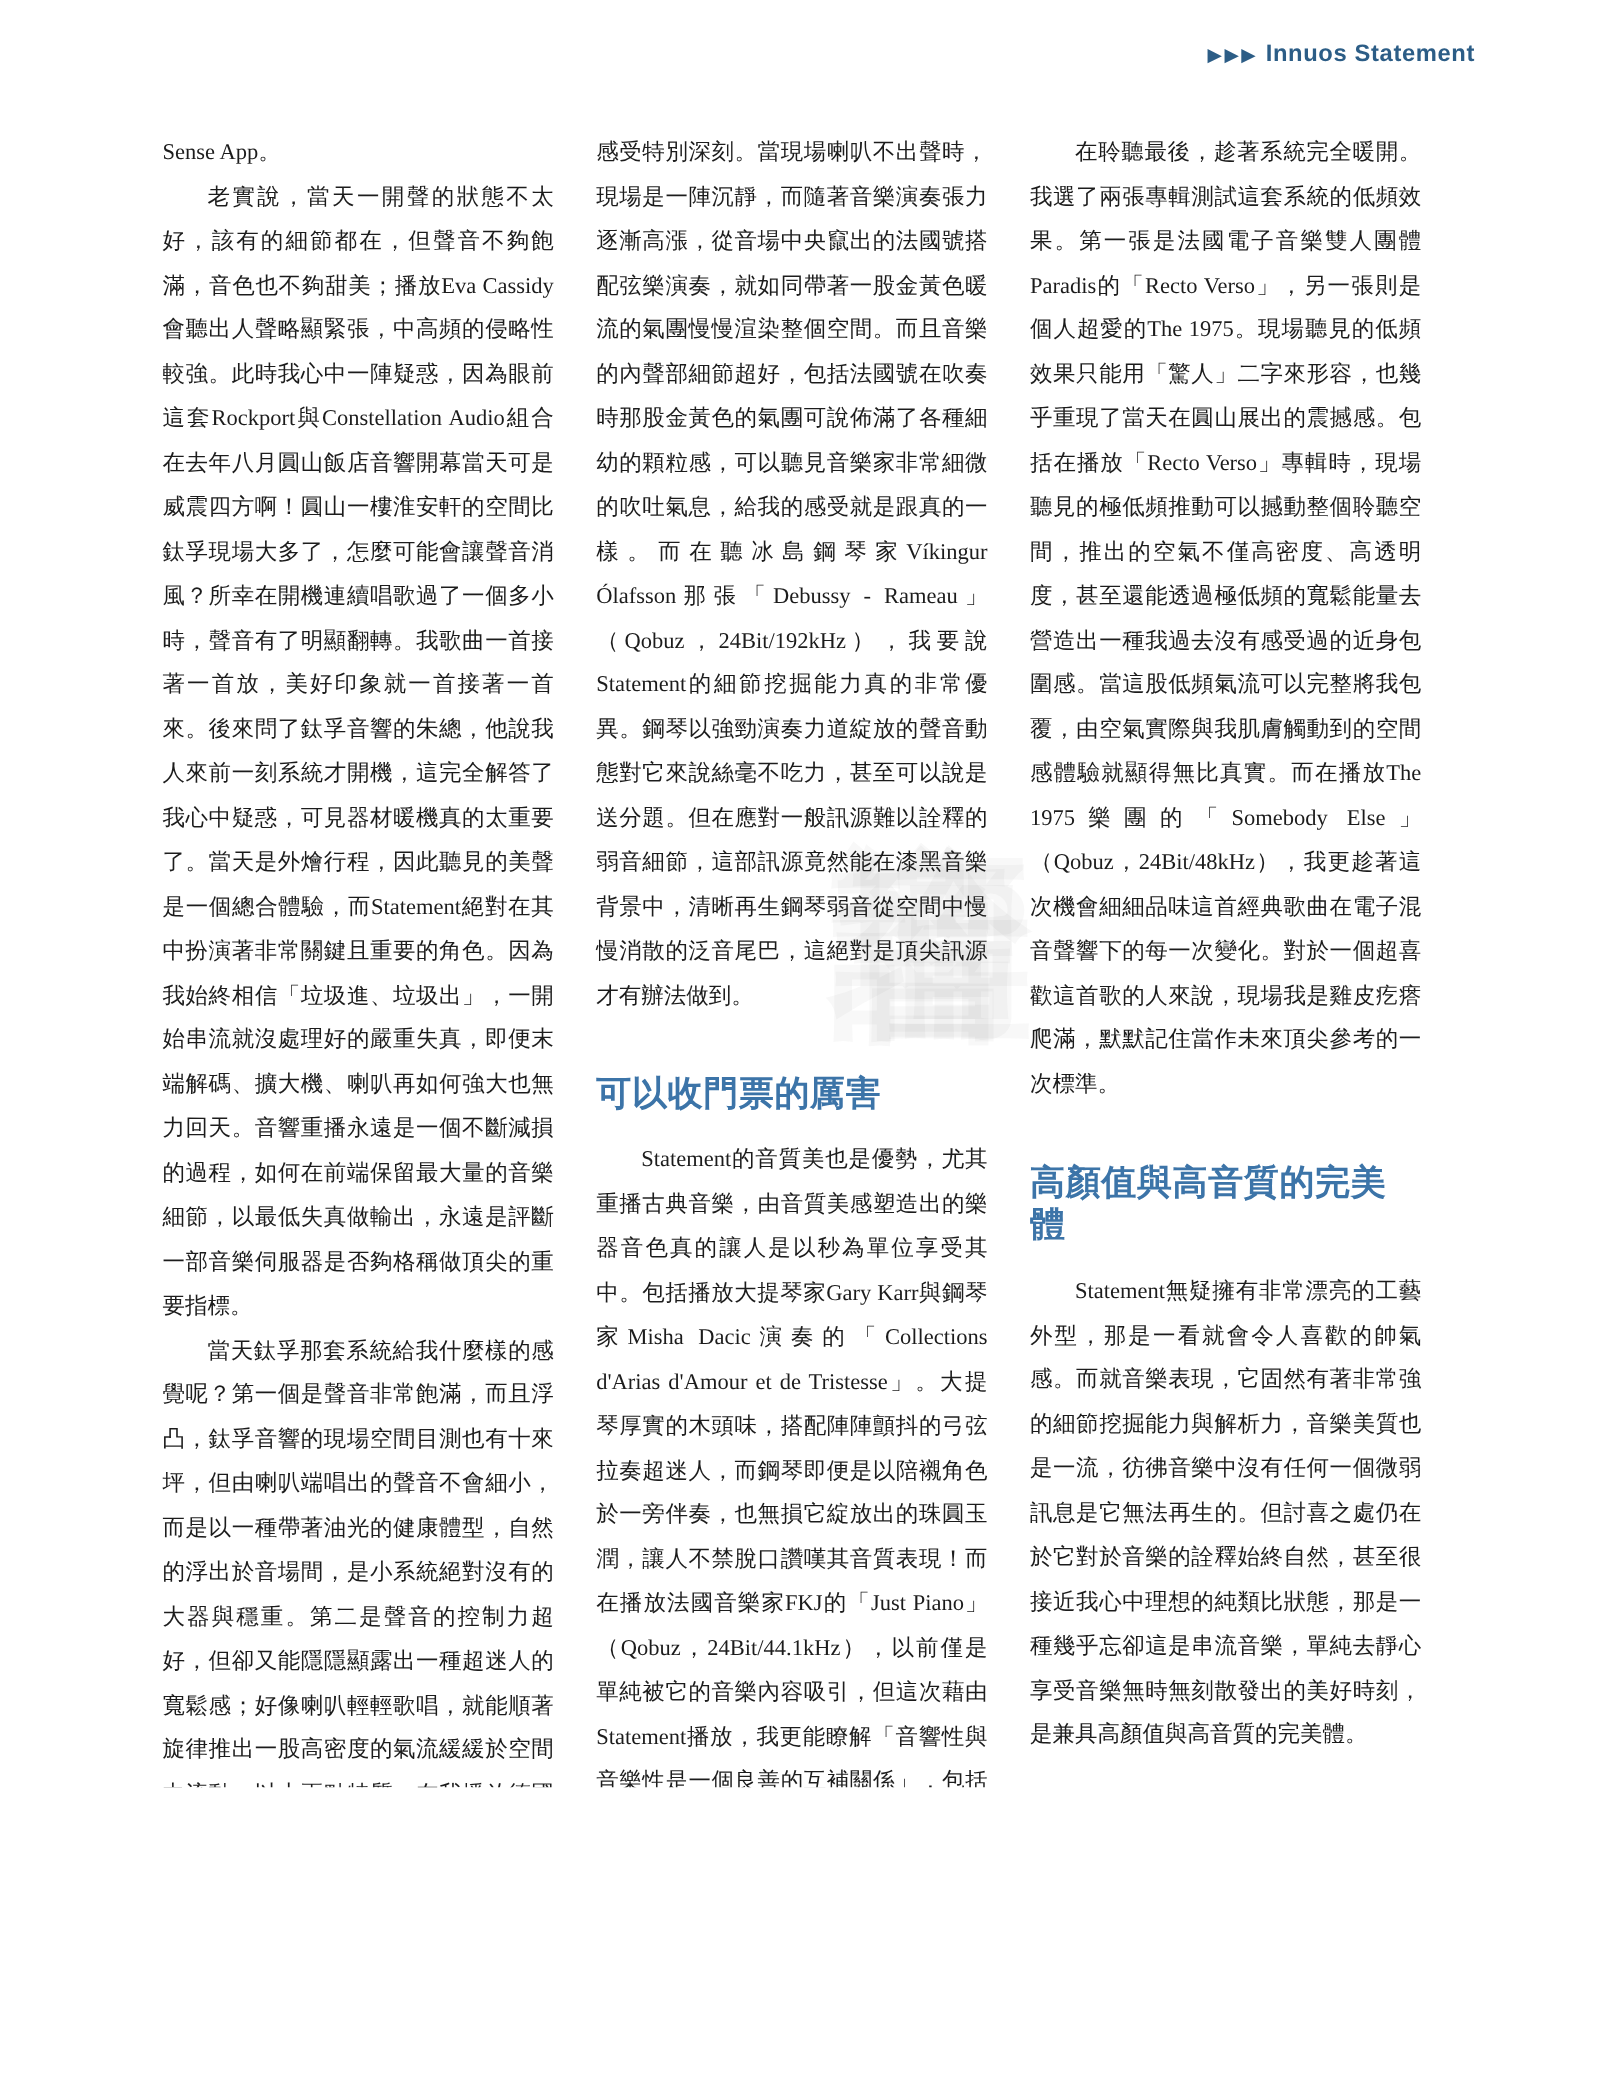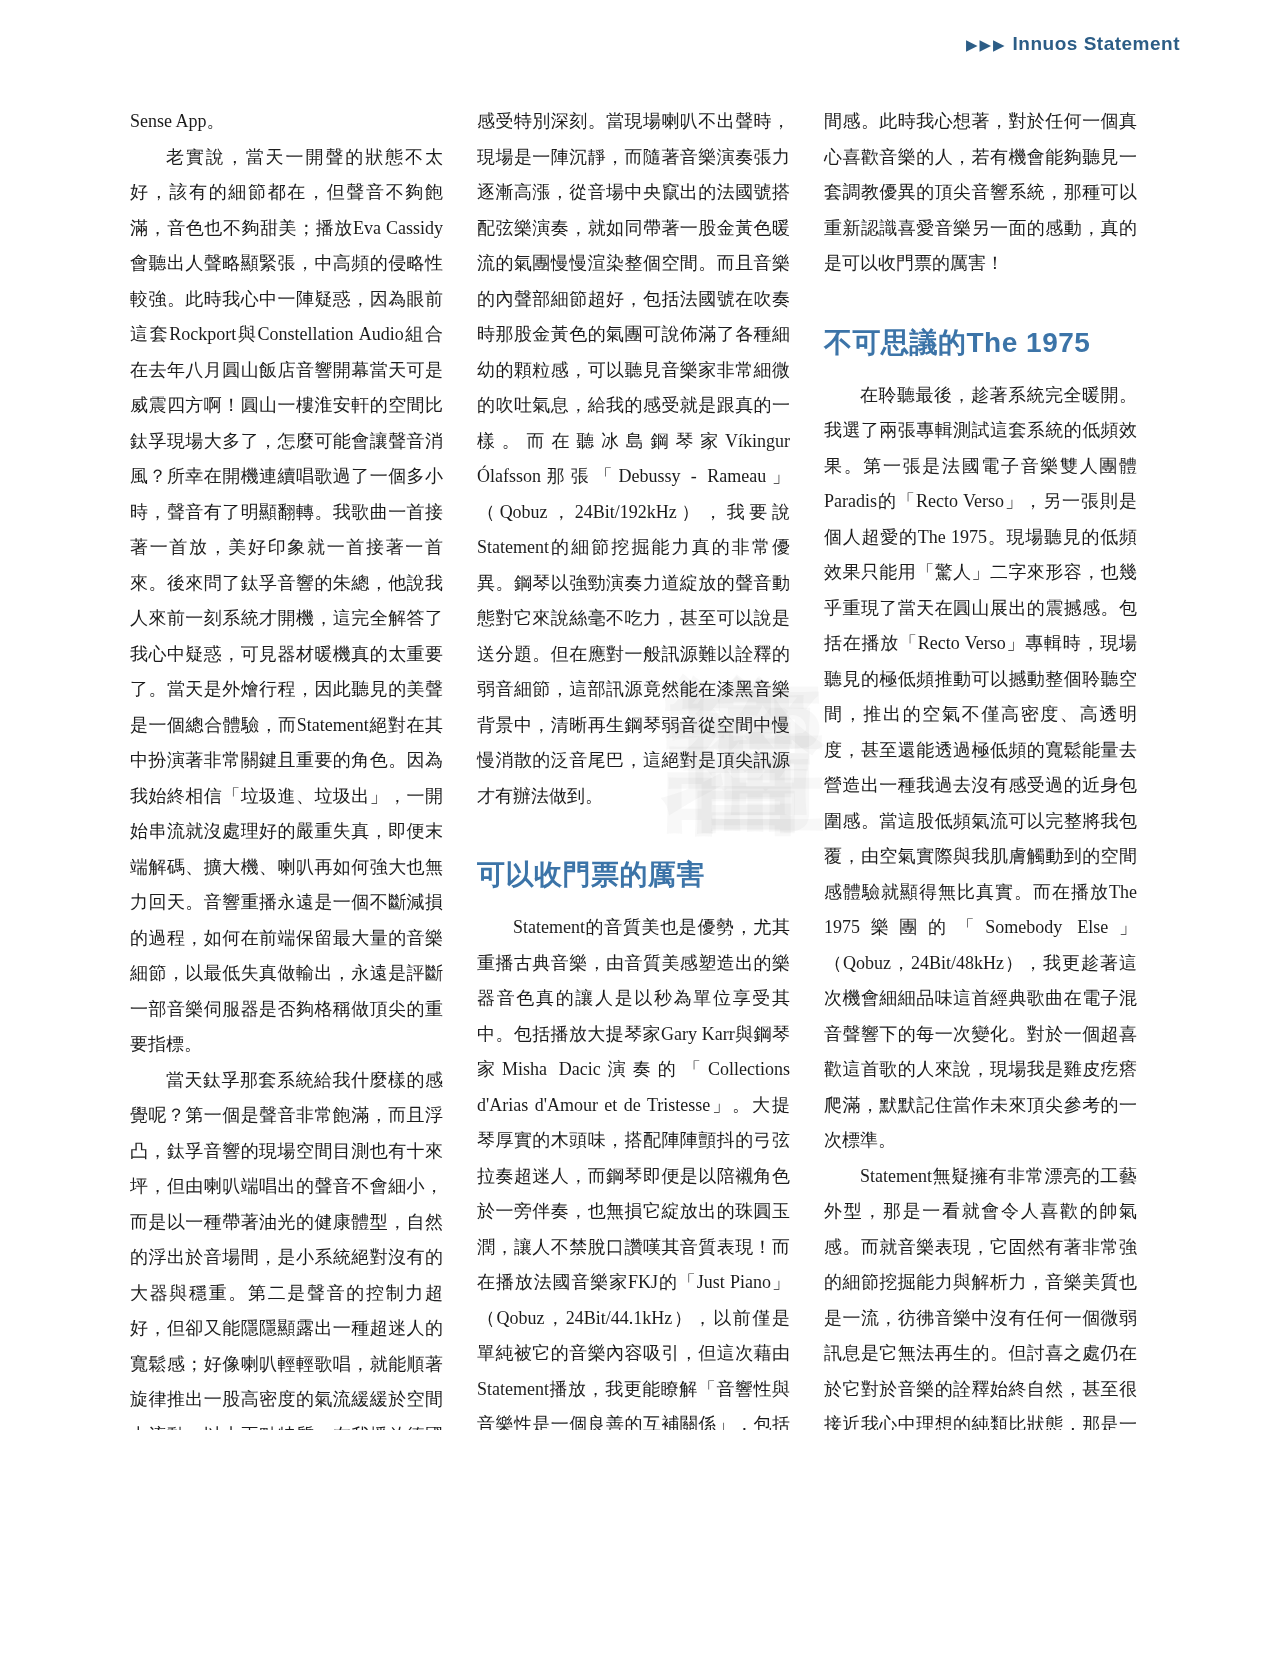--- a/index.html
+++ b/index.html
@@ -86,23 +86,22 @@
       <p class="indent">當天鈦孚那套系統給我什麼樣的感覺呢？第一個是聲音非常飽滿，而且浮凸，鈦孚音響的現場空間目測也有十來坪，但由喇叭端唱出的聲音不會細小，而是以一種帶著油光的健康體型，自然的浮出於音場間，是小系統絕對沒有的大器與穩重。第二是聲音的控制力超好，但卻又能隱隱顯露出一種超迷人的寬鬆感；好像喇叭輕輕歌唱，就能順著旋律推出一股高密度的氣流緩緩於空間中流動。以上兩點特質，在我播放德國法國號演奏家Felix Klieser的「Baroque Arias for Horn」（Qobuz，24Bit/96kHz）</p>
     </div>
 
     <div class="col">
       <p>感受特別深刻。當現場喇叭不出聲時，現場是一陣沉靜，而隨著音樂演奏張力逐漸高漲，從音場中央竄出的法國號搭配弦樂演奏，就如同帶著一股金黃色暖流的氣團慢慢渲染整個空間。而且音樂的內聲部細節超好，包括法國號在吹奏時那股金黃色的氣團可說佈滿了各種細幼的顆粒感，可以聽見音樂家非常細微的吹吐氣息，給我的感受就是跟真的一樣。而在聽冰島鋼琴家Víkingur Ólafsson那張「Debussy - Rameau」（Qobuz，24Bit/192kHz），我要說Statement的細節挖掘能力真的非常優異。鋼琴以強勁演奏力道綻放的聲音動態對它來說絲毫不吃力，甚至可以說是送分題。但在應對一般訊源難以詮釋的弱音細節，這部訊源竟然能在漆黑音樂背景中，清晰再生鋼琴弱音從空間中慢慢消散的泛音尾巴，這絕對是頂尖訊源才有辦法做到。</p>
       <h2>可以收門票的厲害</h2>
       <p class="indent">Statement的音質美也是優勢，尤其重播古典音樂，由音質美感塑造出的樂器音色真的讓人是以秒為單位享受其中。包括播放大提琴家Gary Karr與鋼琴家Misha Dacic演奏的「Collections d'Arias d'Amour et de Tristesse」。大提琴厚實的木頭味，搭配陣陣顫抖的弓弦拉奏超迷人，而鋼琴即便是以陪襯角色於一旁伴奏，也無損它綻放出的珠圓玉潤，讓人不禁脫口讚嘆其音質表現！而在播放法國音樂家FKJ的「Just Piano」（Qobuz，24Bit/44.1kHz），以前僅是單純被它的音樂內容吸引，但這次藉由Statement播放，我更能瞭解「音響性與音樂性是一個良善的互補關係」，包括這部訊源優異的解析力可以將FKJ多變的鋼琴音色做進一步的拆解，讓我驚嘆於鋼琴演奏間幾乎無限的層次變化。過去暗藏於音樂背後的蟲鳴鳥叫，如今也因為透明度的提升幻化為更為深邃立體的類比音響，於現場架構出一個逼真度極強的空</p>
     </div>
 
     <div class="col">
-      <p>間感。此時我心想著，對於任何一個真心喜歡音樂的人，若有機會能夠聽見一套調教優異的頂尖音響系統，那種可以重新認識喜愛音樂另一面的感動，真的是可以收門票的厲害！</p>
-      <h2>不可思議的The 1975</h2>
       <p class="indent">在聆聽最後，趁著系統完全暖開。我選了兩張專輯測試這套系統的低頻效果。第一張是法國電子音樂雙人團體Paradis的「Recto Verso」，另一張則是個人超愛的The 1975。現場聽見的低頻效果只能用「驚人」二字來形容，也幾乎重現了當天在圓山展出的震撼感。包括在播放「Recto Verso」專輯時，現場聽見的極低頻推動可以撼動整個聆聽空間，推出的空氣不僅高密度、高透明度，甚至還能透過極低頻的寬鬆能量去營造出一種我過去沒有感受過的近身包圍感。當這股低頻氣流可以完整將我包覆，由空氣實際與我肌膚觸動到的空間感體驗就顯得無比真實。而在播放The 1975樂團的「Somebody Else」（Qobuz，24Bit/48kHz），我更趁著這次機會細細品味這首經典歌曲在電子混音聲響下的每一次變化。對於一個超喜歡這首歌的人來說，現場我是雞皮疙瘩爬滿，默默記住當作未來頂尖參考的一次標準。</p>
+      <h2>高顏值與高音質的完美體</h2>
       <p class="indent"><span>Statement無疑擁有非常漂亮的工藝外型，那是一看就會令人喜歡的帥氣感。而就音樂表現，它固然有著非常強的細節挖掘能力與解析力，音樂美質也是一流，彷彿音樂中沒有任何一個微弱訊息是它無法再生的。但討喜之處仍在於它對於音樂的詮釋始終自然，甚至很接近我心中理想的純類比狀態，那是一種幾乎忘卻這是串流音樂，單純去靜心享受音樂無時無刻散發出的美好時刻，是兼具高顏值與高音質的完美體。</span></p>
     </div>
 
   </div>
 
   <div class="folio">
     <div class="mag-vertical">音響論壇</div>
     <div class="page-number">167</div>
   </div>
 

